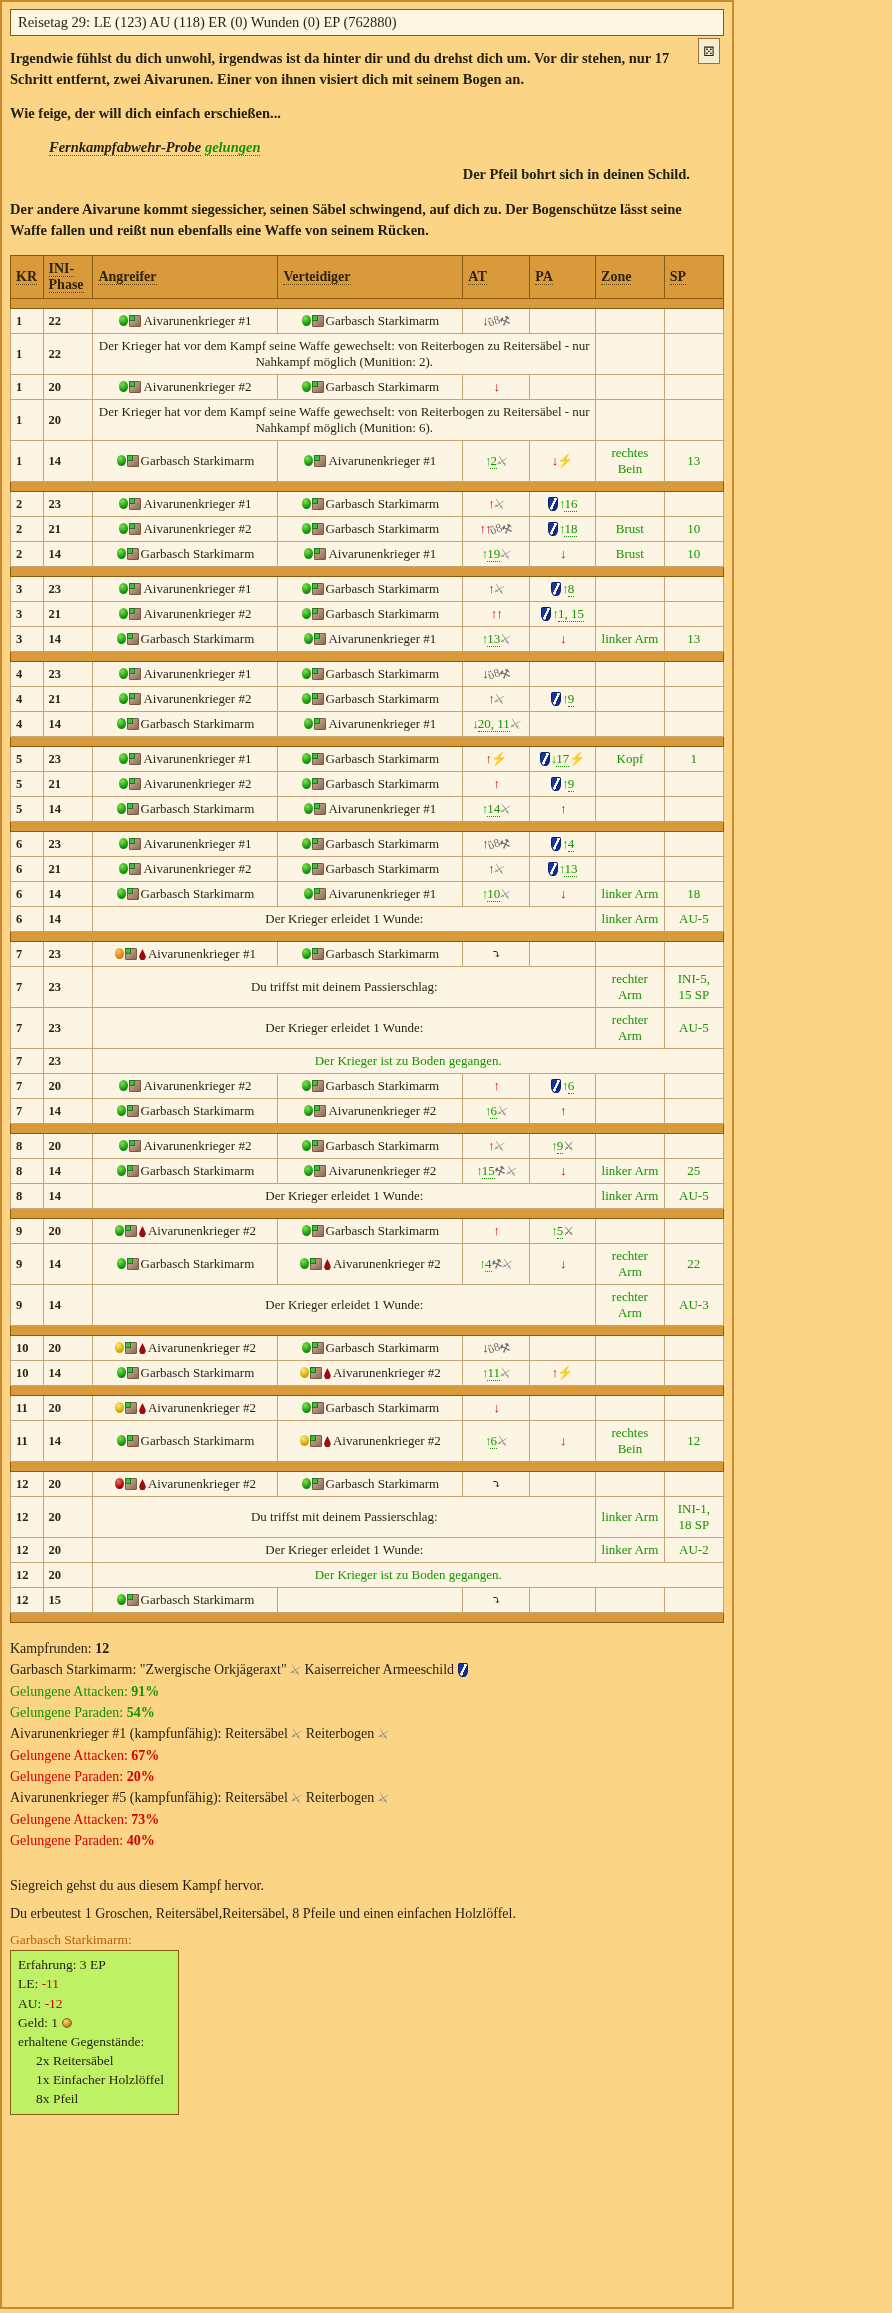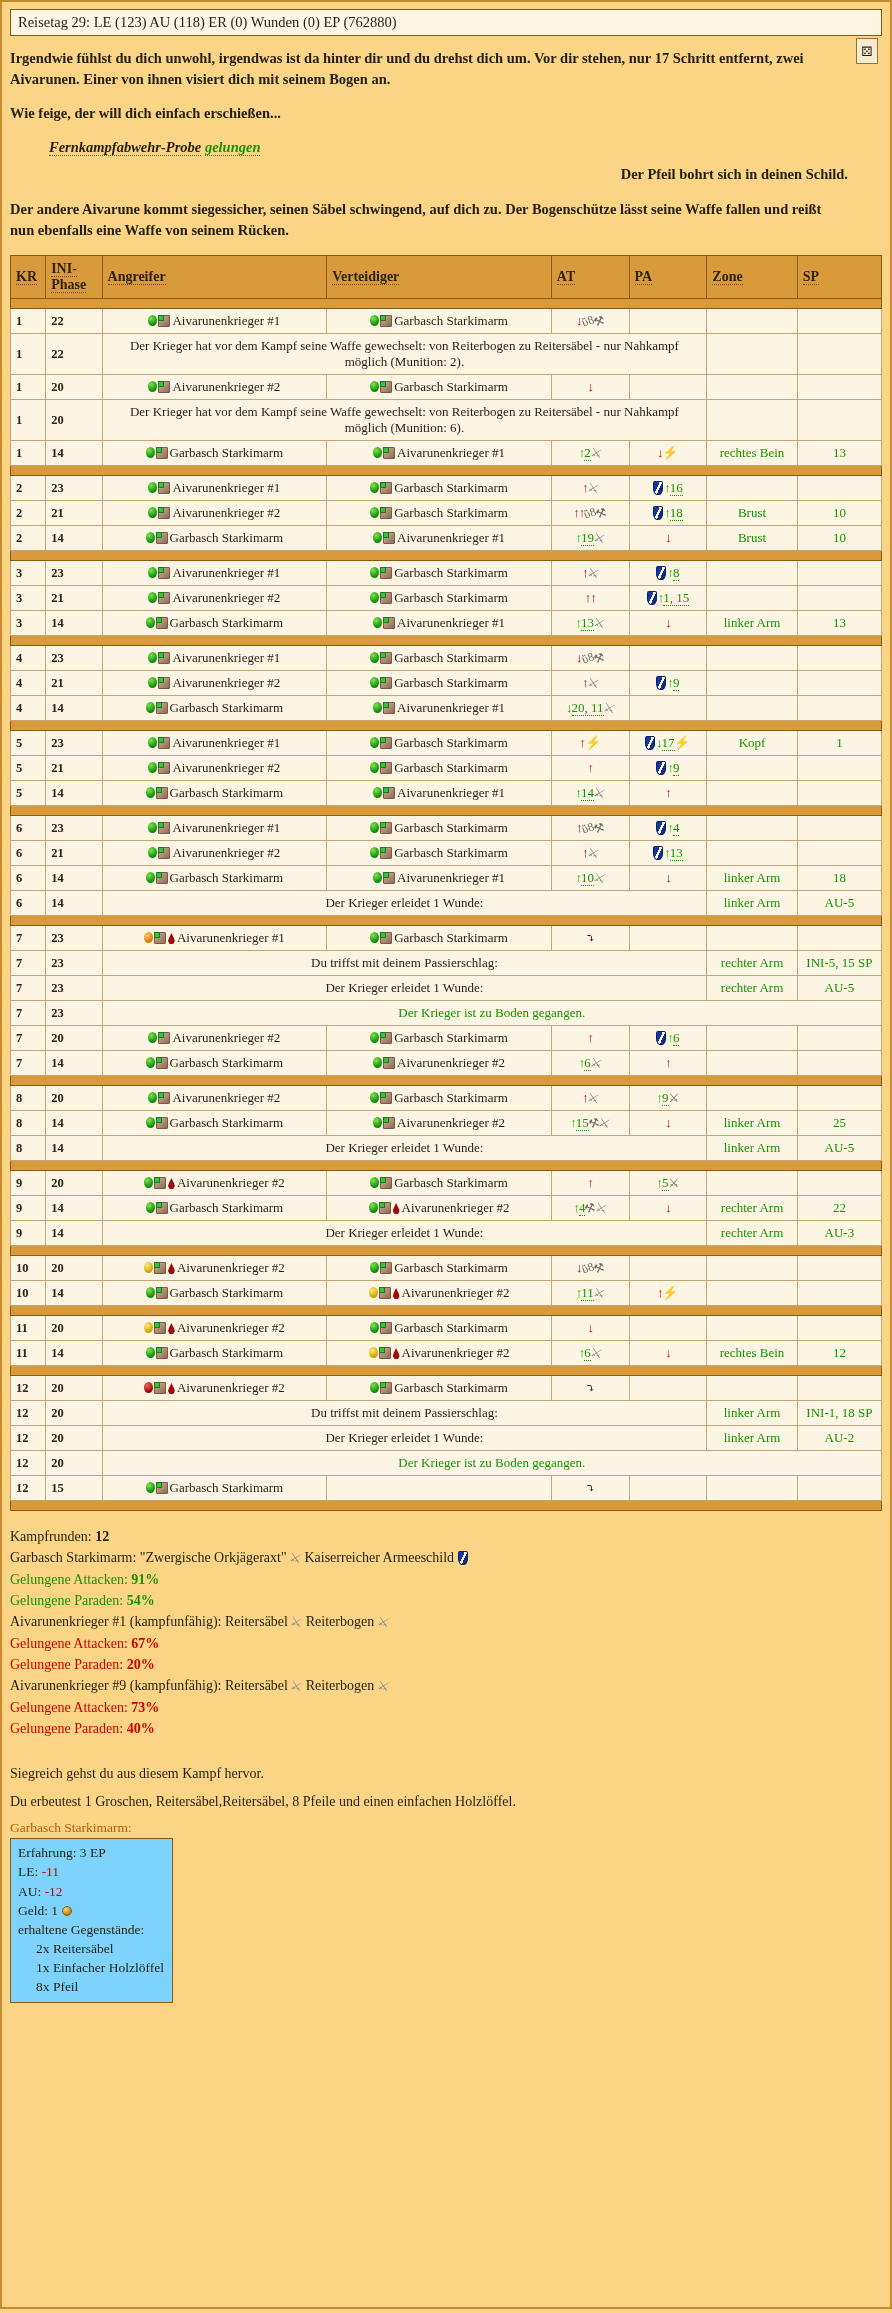--- a/index.html
+++ b/index.html
@@ -3,21 +3,21 @@
 <meta charset="utf-8">
 <style>
   html,body{margin:0;padding:0;}
   body{
     width:892px;
     background:#fbd486;
     font-family:"Liberation Serif","DejaVu Serif",serif;
     color:#231f12;
   }
   .page{
-    width:892px;
+    width:734px;
     box-sizing:border-box;
     background:#fbd486;
     border-left:2px solid #c98a2e;
     border-right:2px solid #c98a2e;
     border-top:2px solid #c98a2e;
     border-bottom:2px solid #c98a2e;
     padding:6px 8px 10px 8px;
     position:relative;
     min-height:2309px;
   }
@@ -146,23 +146,23 @@
   .summary{font-size:14px;line-height:1.38;margin-top:16px;}
   .summary .g{color:#159400;}
   .summary .r{color:#d00000;}
   .summary b{font-weight:bold;}
   .summary .ln{margin:0 0 2px 0;}
   .vict{margin:28px 0 12px 0;font-size:14px;}
   .loot{font-size:14px;margin:0 0 10px 0;}
   .charname{color:#b8600b;font-size:13.5px;margin:0 0 2px 0;}
   .lootbox{
     border:1px solid #8a5a12;
-    background:#7dd3fc;
+    background:#bef264;
     display:inline-block;
-    padding:4px 4px 6px 7px;
+    padding:4px 10px 6px 7px;
     font-size:13.5px;
     line-height:1.42;
     min-width:150px;
   }
   .lootbox .ind{padding-left:18px;}
   .neg{color:#d00000;}
   .coin{
     display:inline-block;width:10px;height:10px;border-radius:50%;
     background:radial-gradient(circle at 35% 30%,#ffd97a,#b57c10 75%);
     vertical-align:-1px;border:1px solid #8a5f10;box-sizing:border-box;
@@ -654,21 +654,21 @@
     </div>
     <div class="ln r">
       <span>Gelungene Attacken:</span>
       <b>67%</b>
     </div>
     <div class="ln r">
       <span>Gelungene Paraden:</span>
       <b>20%</b>
     </div>
     <div class="ln">
-      <span>Aivarunenkrieger #9 (kampfunfähig): Reitersäbel</span>
+      <span>Aivarunenkrieger #5 (kampfunfähig): Reitersäbel</span>
       <span class="saber">⚔</span>
       <span>Reiterbogen</span>
       <span class="saber">⚔</span>
     </div>
     <div class="ln r">
       <span>Gelungene Attacken:</span>
       <b>73%</b>
     </div>
     <div class="ln r">
       <span>Gelungene Paraden:</span>

